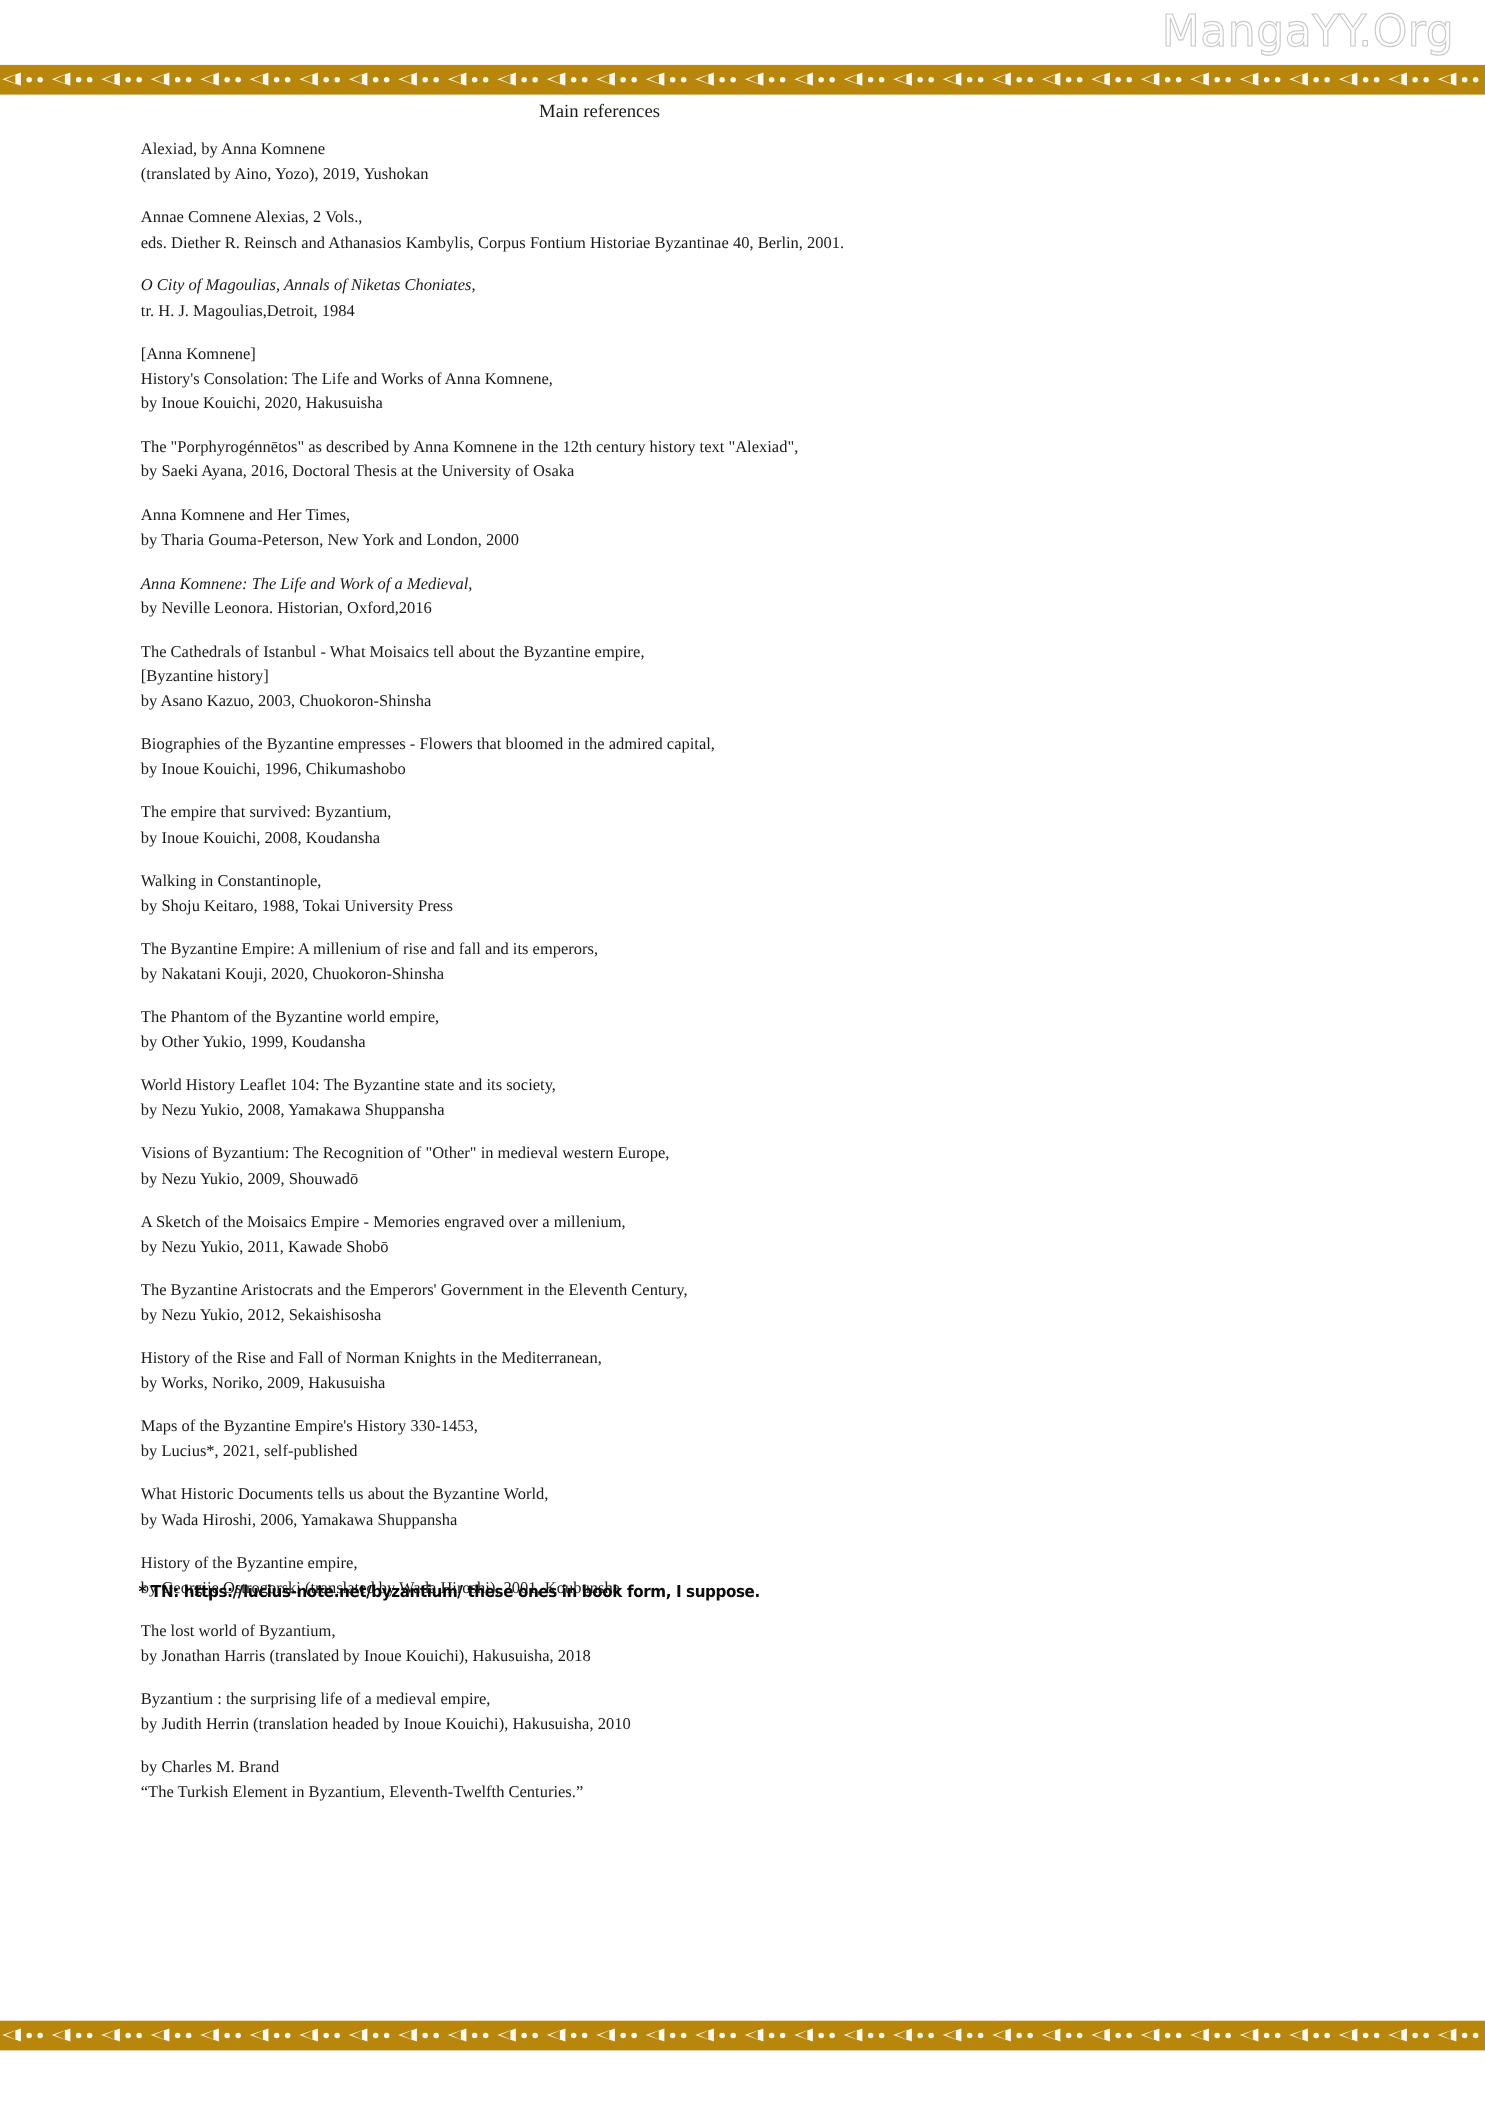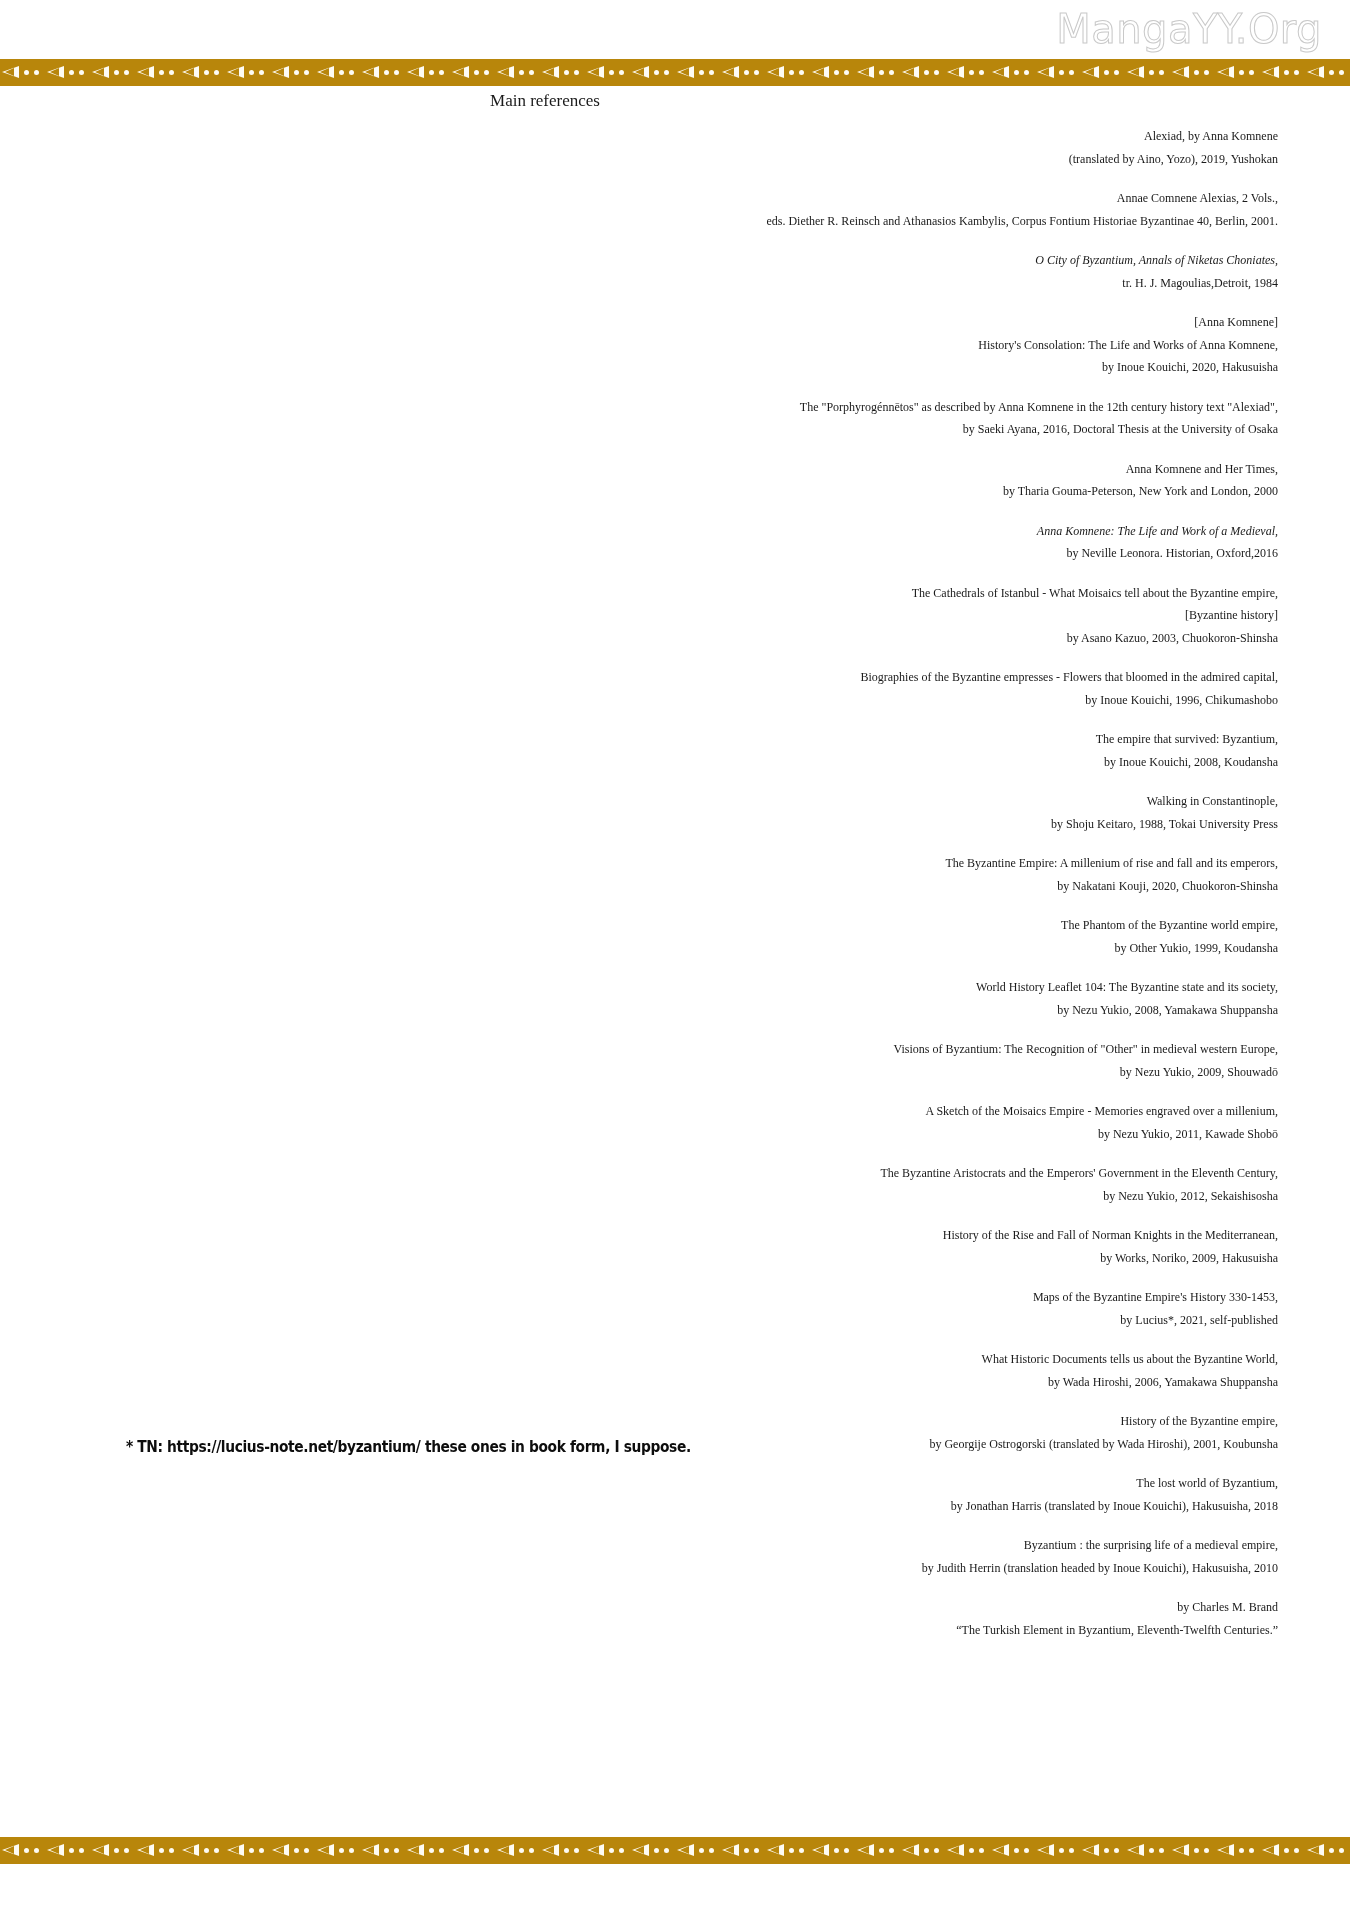--- a/index.html
+++ b/index.html
@@ -107,24 +107,23 @@
   .refs {
     position: absolute;
     top: 125px;
     left: 128px;
     width: 1150px;
   }
   .ref-entry {
     margin-bottom: 17px;
   }
   .ref-line {
-    font-size: 12px;
+    font-size: 15px;
     line-height: 22.5px;
     white-space: nowrap;
-    text-align: right;
   }
   .ref-line.italic {
     font-style: italic;
   }
 
   
   .tn-note {
     position: absolute;
     top: 1438px;
     left: 126px;
@@ -303,21 +302,21 @@
 <div class="refs">
     <div class="ref-entry">
       <div class="ref-line">Alexiad, by Anna Komnene</div>
       <div class="ref-line">(translated by Aino, Yozo), 2019, Yushokan</div>
     </div>
     <div class="ref-entry">
       <div class="ref-line">Annae Comnene Alexias, 2 Vols.,</div>
       <div class="ref-line">eds. Diether R. Reinsch and Athanasios Kambylis, Corpus Fontium Historiae Byzantinae 40, Berlin, 2001.</div>
     </div>
     <div class="ref-entry">
-      <div class="ref-line italic">O City of Byzantium, Annals of Niketas Choniates,</div>
+      <div class="ref-line italic">O City of Magoulias, Annals of Niketas Choniates,</div>
       <div class="ref-line">tr. H. J. Magoulias,Detroit, 1984</div>
     </div>
     <div class="ref-entry">
       <div class="ref-line">[Anna Komnene]</div>
       <div class="ref-line">History's Consolation: The Life and Works of Anna Komnene,</div>
       <div class="ref-line">by Inoue Kouichi, 2020, Hakusuisha</div>
     </div>
     <div class="ref-entry">
       <div class="ref-line">The "Porphyrogénnētos" as described by Anna Komnene in the 12th century history text "Alexiad",</div>
       <div class="ref-line">by Saeki Ayana, 2016, Doctoral Thesis at the University of Osaka</div>

